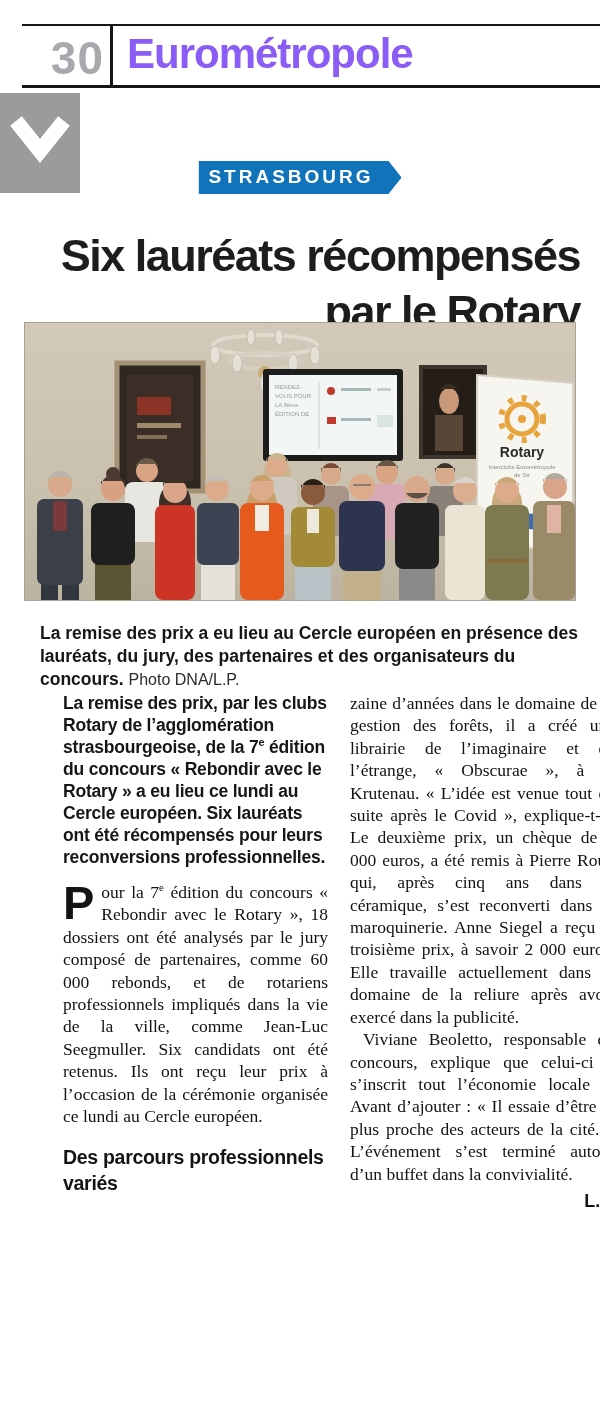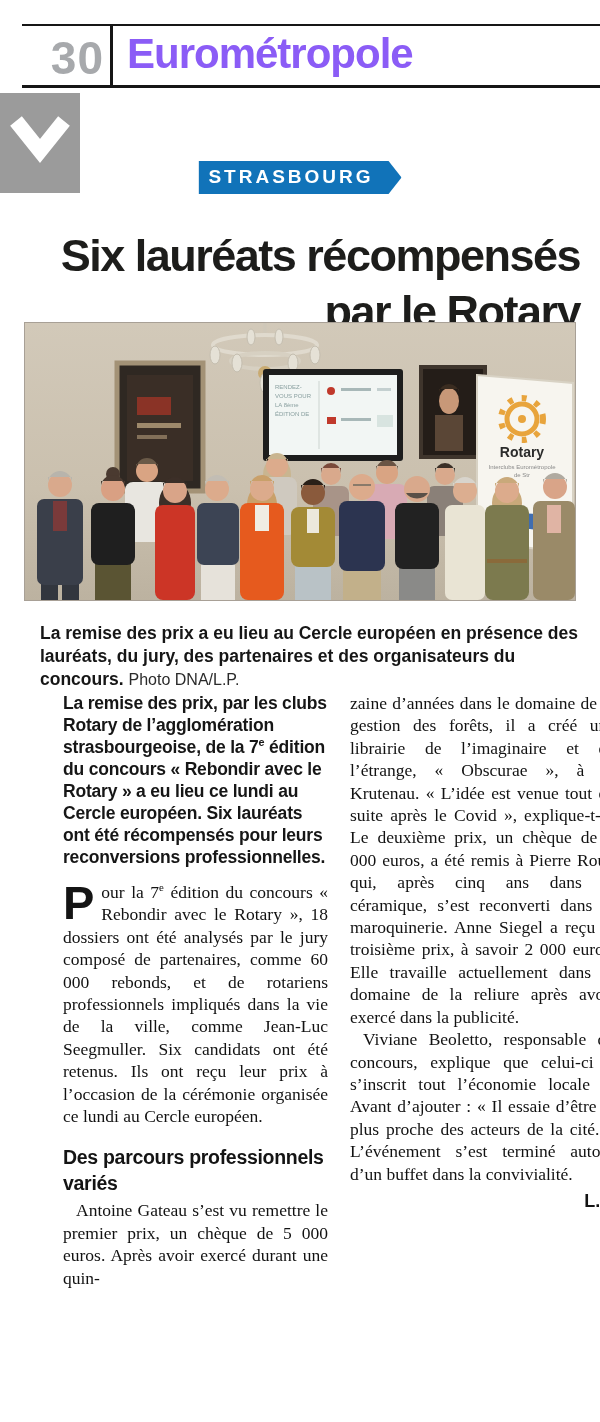--- a/index.html
+++ b/index.html
@@ -252,21 +252,20 @@
     </g>
   </svg>
 
   <p class="caption"><span class="cap-bold">La remise des prix a eu lieu au Cercle européen en présence des lauréats, du jury, des partenaires et des organisateurs du concours.</span> <span class="credit">Photo DNA/L.P.</span></p>
 
   <div class="article">
     <div class="col">
       <p class="lead"><span>La remise des prix, par les clubs Rotary de l’agglomération strasbourgeoise, de la 7</span><sup>e</sup><span> édition du concours « Rebondir avec le Rotary » a eu lieu ce lundi au Cercle européen. Six lauréats ont été récompensés pour leurs reconversions professionnelles.</span></p>
       <p class="serif"><span class="dc">P</span><span>our la 7</span><sup>e</sup><span> édition du concours « Rebondir avec le Rotary », 18 dossiers ont été analysés par le jury composé de partenaires, comme 60 000 rebonds, et de rotariens professionnels impliqués dans la vie de la ville, comme Jean-Luc Seegmuller. Six candidats ont été retenus. Ils ont reçu leur prix à l’occasion de la cérémonie organisée ce lundi au Cercle européen.</span></p>
       <h3 class="subhead">Des parcours professionnels variés</h3>
-      <p class="serif indent">Antoine Gateau s’est vu remettre le premier prix, un chèque de 5 000 euros. Après avoir exercé durant une quin-</p>
     </div>
     <div class="col">
       <p class="serif">zaine d’années dans le domaine de la gestion des forêts, il a créé une librairie de l’imaginaire et de l’étrange, « Obscurae », à la Krutenau. « L’idée est venue tout de suite après le Covid », explique-t-il. Le deuxième prix, un chèque de 3 000 euros, a été remis à Pierre Roux qui, après cinq ans dans la céramique, s’est reconverti dans la maroquinerie. Anne Siegel a reçu le troisième prix, à savoir 2 000 euros. Elle travaille actuellement dans le domaine de la reliure après avoir exercé dans la publicité.</p>
       <p class="serif indent">Viviane Beoletto, responsable du concours, explique que celui-ci « s’inscrit tout l’économie locale ». Avant d’ajouter : « Il essaie d’être le plus proche des acteurs de la cité. » L’événement s’est terminé autour d’un buffet dans la convivialité.</p>
       <p class="signature">L.P.</p>
     </div>
   </div>
 
 </div>
 

